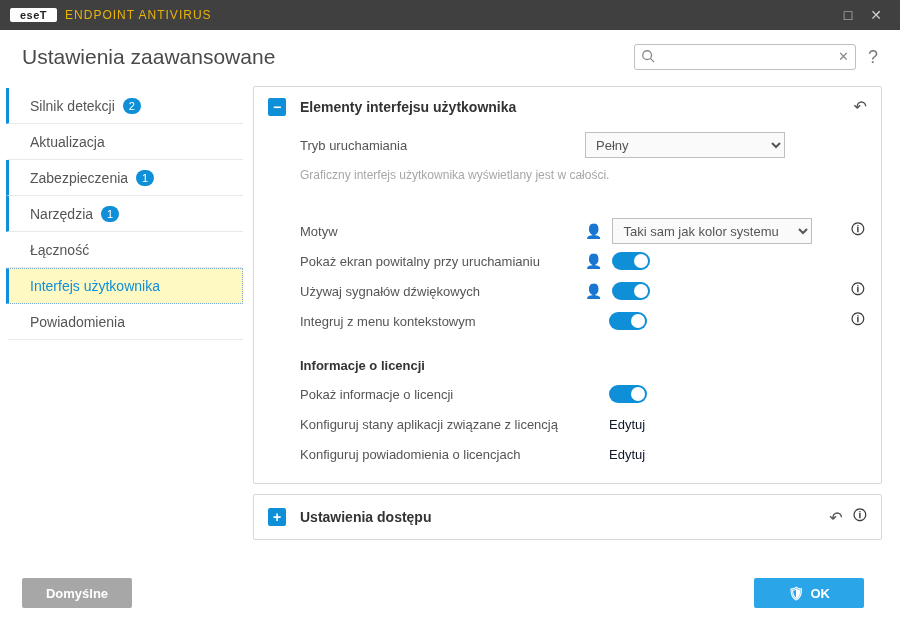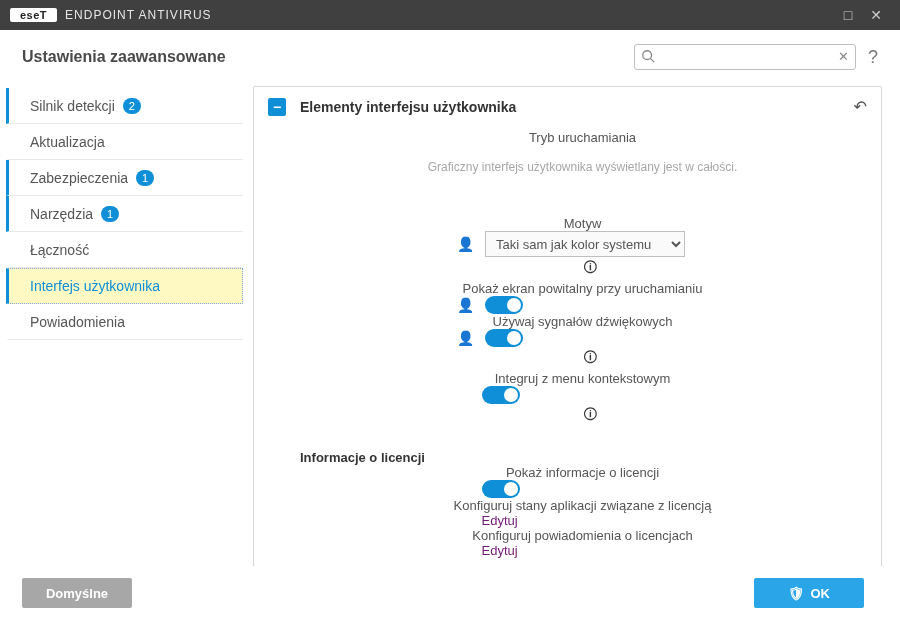--- a/index.html
+++ b/index.html
@@ -1,53 +1,53 @@
 <!DOCTYPE html>
 <html><head>
 <meta charset="utf-8">
 <style>
   * { box-sizing: border-box; margin: 0; padding: 0; }
   body { font-family: "Segoe UI", Arial, sans-serif; font-size: 13px; color: #4a4a4a; background: #fff; width: 900px; height: 620px; overflow: hidden; }
   .titlebar { height: 30px; background: #404041; color: #e8e8e8; display: flex; align-items: center; padding: 0 10px; }
   .titlebar .logo { background: #fff; color: #252525; font-weight: bold; font-size: 11px; padding: 1px 10px; border-radius: 2px; letter-spacing: 0.5px; }
-  .titlebar .prod { margin-left: 8px; font-size: 12px; letter-spacing: 1px; color: #e5e5e5; }
+  .titlebar .prod { margin-left: 8px; font-size: 12px; letter-spacing: 1px; color: #eab308; }
   .titlebar .spacer { flex: 1; }
   .titlebar .winbtn { width: 28px; text-align: center; color: #ccc; font-size: 14px; }
   .topbar { display: flex; align-items: center; padding: 14px 22px 6px 22px; }
-  .topbar h1 { font-size: 16px; font-weight: 700; color: #4a4a4a; flex: 1; }
+  .topbar h1 { font-size: 21px; font-weight: 400; color: #4a4a4a; flex: 1; }
   .searchwrap { position: relative; width: 222px; }
   .searchwrap input { width: 100%; height: 26px; border: 1px solid #bfbfbf; border-radius: 3px; padding: 0 26px 0 26px; font-size: 13px; background: #fff; }
   .searchwrap .sicon { position: absolute; left: 7px; top: 5px; color: #888; font-size: 13px; }
   .searchwrap .clricon { position: absolute; right: 7px; top: 5px; color: #888; font-size: 13px; }
   .helpbtn { margin-left: 12px; font-size: 18px; color: #777; }
   .bodyarea { display: flex; height: 500px; }
   .sidebar { width: 243px; padding: 12px 0 0 6px; border-right: 0; }
   .navitem { display: flex; align-items: center; height: 36px; padding-left: 21px; border-left: 3px solid transparent; border-bottom: 1px solid #e9e9e9; font-size: 14px; color: #555; gap: 8px; }
   .navitem.accent { border-left-color: #0f8fd8; }
   .navitem.selected { color: #0f8fd8; border: 1px dotted #7aa7d4; border-left: 3px solid #0f8fd8; background: #fef9c3; }
   .badge { display: inline-flex; min-width: 18px; height: 16px; background: #0f8fd8; color: #fff; border-radius: 8px; font-size: 11px; align-items: center; justify-content: center; padding: 0 5px; }
   .mainpanel { flex: 1; padding: 10px 18px 0 10px; display:flex; flex-direction:column; gap:10px; }
   .card { border: 1px solid #d8d8d8; border-radius: 2px; background: #fff; }
   .card-head { display: flex; align-items: center; padding: 10px 14px; font-size: 14px; }
   .expbox { width: 18px; height: 18px; background: #0f8fd8; color: #fff; display: inline-flex; align-items: center; justify-content: center; font-weight: bold; margin-right: 14px; font-size: 14px; border-radius:2px;}
   .card-head .title { font-weight: 600; color: #333; flex: 1; }
   .reverticon { font-size: 16px; color: #555; margin-left: 10px; }
   .infoicon { font-size: 14px; color: #3a3a3a; margin-left: 10px; }
   .card-body { padding: 4px 16px 14px 46px; }
-  .row { display: flex; align-items: center; min-height: 30px; font-size: 13px; color: #555; flex-direction: column; }
+  .row { display: flex; align-items: center; min-height: 30px; font-size: 13px; color: #555; }
   .row .label { flex: 1; }
   .row .note { color: #a7a7a7; font-size: 12px; }
   .row .ctrls { display: flex; align-items: center; width: 250px; }
   .row .trail { width: 30px; display: flex; justify-content: flex-end; }
-  .subhead { font-weight: 600; color: #333; margin-top: 22px; }
+  .subhead { font-weight: 600; color: #333; margin-top: 22px; margin-bottom: 6px; }
   .usericon { color: #b8b8b8; margin-right: 10px; font-size: 14px; }
   select { width: 200px; height: 26px; border: 1px solid #bfbfbf; background: #fafafa; font-size: 13px; padding: 0 6px; color:#555; }
   .toggle { width: 38px; height: 18px; background: #0f8fd8; border-radius: 10px; position: relative; display: inline-block; }
   .toggle::after { content: ""; position: absolute; right: 2px; top: 2px; width: 14px; height: 14px; background: #fff; border-radius: 50%; }
-  .link { color: #701a75; font-size: 13px; }
+  .link { color: #0f172a; font-size: 13px; }
   .footer { position: absolute; left: 0; right: 0; bottom: 0; height: 54px; display: flex; align-items: center; padding: 0 22px; background: #fff; }
   .btn { height: 30px; min-width: 110px; border: none; border-radius: 2px; font-size: 13px; font-weight: 600; display: inline-flex; align-items: center; justify-content: center; gap: 6px; }
   .btn-grey { background: #a7a7a7; color: #fff; }
   .btn-grey2 { background: #a7a7a7; color: #fff; }
   .btn-blue { background: #29a5e8; color: #fff; }
   .footer .spacer { flex: 1; }
   .shieldicon { font-size: 13px; }
 </style>
 </head>
 <body>
@@ -107,20 +107,23 @@
 
     <div class="card">
       <div class="card-head">
         <span class="expbox">−</span>
         <span class="title">Elementy interfejsu użytkownika</span>
         <span class="reverticon">↶</span>
       </div>
       <div class="card-body">
         <div class="row">
           <span class="label">Tryb uruchamiania</span>
+          <span class="ctrls">
+            <select><option>Pełny</option></select>
+          </span>
           <span class="trail"></span>
         </div>
         <div class="row">
           <span class="note">Graficzny interfejs użytkownika wyświetlany jest w całości.</span>
         </div>
 
         <div style="height:26px"></div>
 
         <div class="row">
           <span class="label">Motyw</span>

